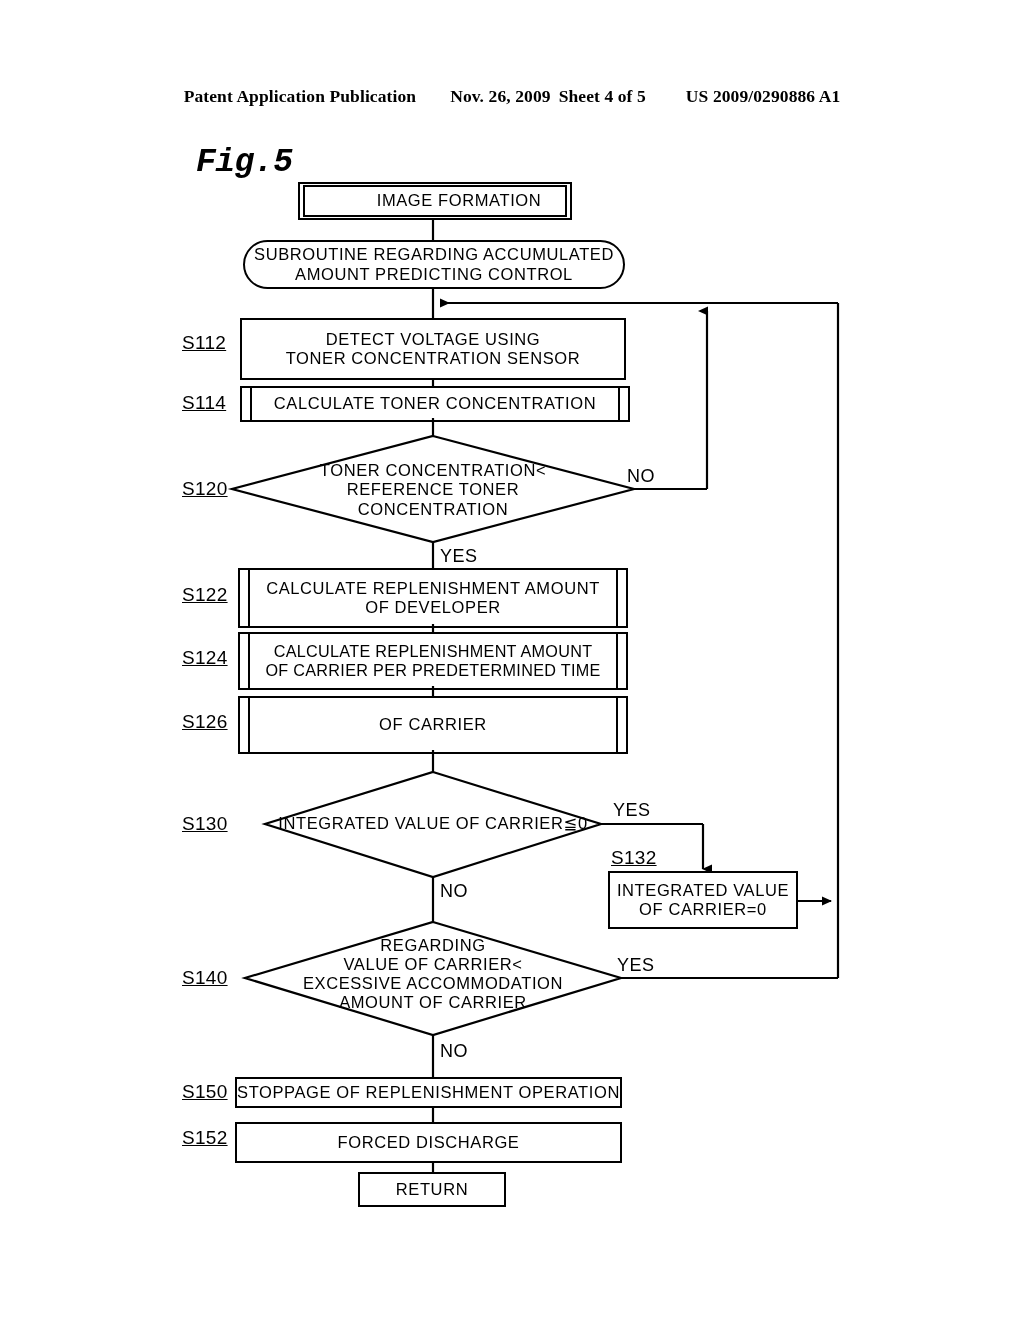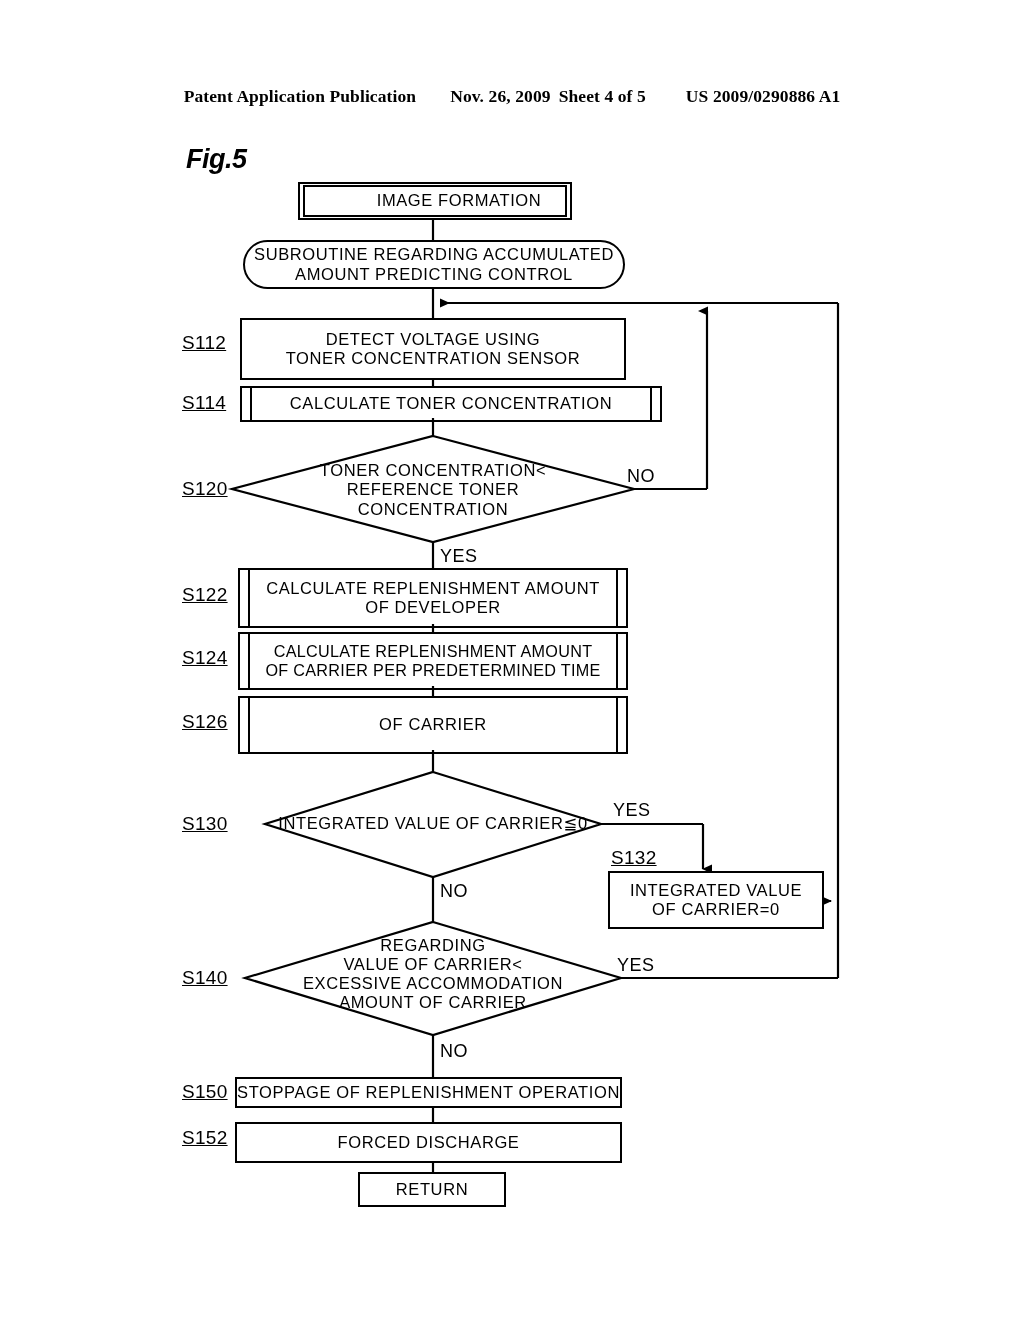--- a/index.html
+++ b/index.html
@@ -31,26 +31,26 @@
     letter-spacing: 0.1px;
     white-space: nowrap;
   }
   .pub-header .seg-title { margin-right: 34px; }
   .pub-header .seg-date  { margin-right: 8px; }
   .pub-header .seg-sheet { margin-right: 40px; }
 
   
   .fig-label {
     position: absolute;
-    left: 186px;
+    left: 196px;
     top: 144px;
-    font-family: Liberation Sans, sans-serif;
+    font-family: Liberation Mono, monospace;
     font-style: italic;
     font-weight: bold;
-    font-size: 27px;
+    font-size: 33px;
     letter-spacing: -0.5px;
   }
 
   
   #flow-canvas {
     position: absolute;
     left: 0;
     top: 0;
     width: 1024px;
     height: 1320px;
@@ -244,21 +244,21 @@
   <span>AMOUNT PREDICTING CONTROL</span>
 </div>
 
 <div class="step" style="left:182px; top:332px;">S112</div>
 <div class="node box" style="left:240px; top:318px; width:386px; height:62px; flex-direction:column;">
   <span>DETECT VOLTAGE USING</span>
   <span>TONER CONCENTRATION SENSOR</span>
 </div>
 
 <div class="step" style="left:182px; top:392px;">S114</div>
-<div class="box-sub" style="left:240px; top:386px; width:386px; height:32px;padding-left:32px;">
+<div class="box-sub" style="left:240px; top:386px; width:386px; height:32px;">
   <span class="bar bar-l"></span>
   <span class="bar bar-r"></span>
   <span class="sub-label node" style="position:absolute;border:0;background:transparent;">CALCULATE TONER CONCENTRATION</span>
 </div>
 
 <div class="step" style="left:182px; top:478px;">S120</div>
 <div class="diamond-label" style="left:283px; top:461px; width:300px; height:58px; flex-direction:column;">
   <span>TONER CONCENTRATION&lt;</span>
   <span>REFERENCE TONER</span>
   <span>CONCENTRATION</span>
@@ -294,21 +294,21 @@
     <span>OF CARRIER</span>
   </span>
 </div>
 
 <div class="step" style="left:182px; top:813px;">S130</div>
 <div class="diamond-label" style="left:270px; top:812px; width:326px; height:24px;text-align:center;">INTEGRATED VALUE OF CARRIER≦0</div>
 <div class="branch" style="left:613px; top:800px;">YES</div>
 <div class="branch" style="left:440px; top:881px;">NO</div>
 
 <div class="step" style="left:611px; top:847px;">S132</div>
-<div class="node box" style="left:608px; top:871px; width:216px; height:58px; flex-direction:column;">
+<div class="node box" style="left:608px; top:871px; width:190px; height:58px; flex-direction:column;">
   <span>INTEGRATED VALUE</span>
   <span>OF CARRIER=0</span>
 </div>
 
 <div class="step" style="left:182px; top:967px;">S140</div>
 <div class="diamond-label" style="left:288px; top:933px; width:290px; height:82px; flex-direction:column;">
   <span>REGARDING</span>
   <span>VALUE OF CARRIER&lt;</span>
   <span>EXCESSIVE ACCOMMODATION</span>
   <span>AMOUNT OF CARRIER</span>

